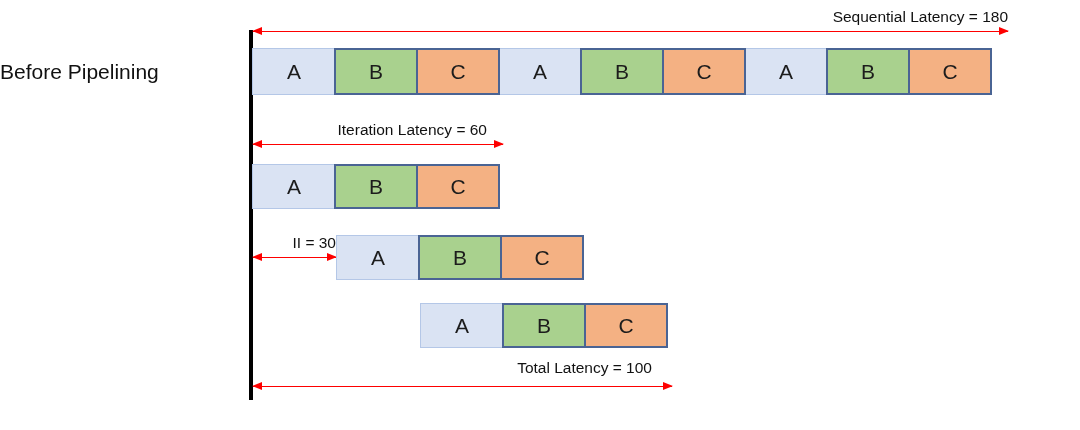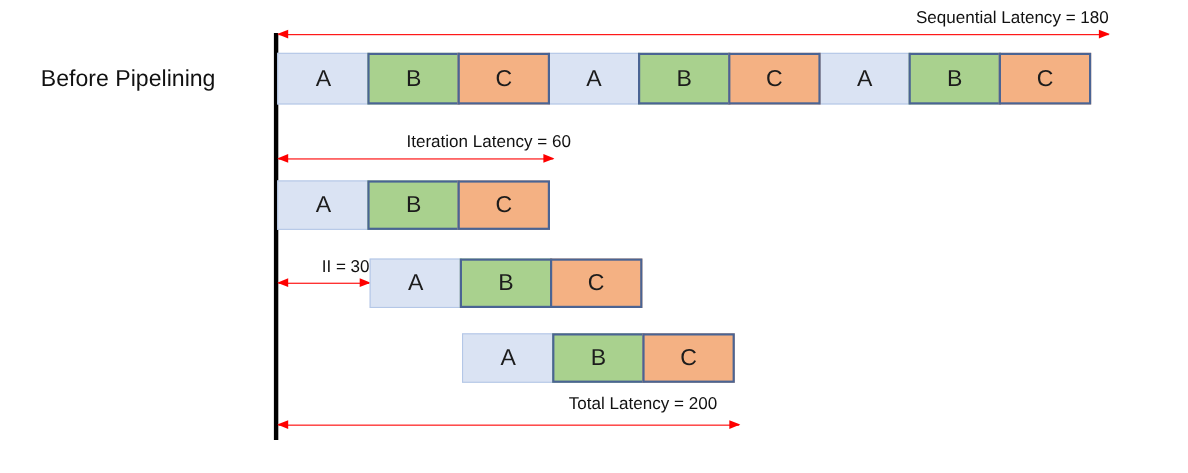--- a/index.html
+++ b/index.html
@@ -2,21 +2,21 @@
 <html><head>
 <meta charset="utf-8">
 <style>
   html,body{margin:0;padding:0;background:#fff;}
   .canvas{
     position:relative;width:1080px;height:430px;background:#ffffff;overflow:hidden;
     font-family:"Liberation Sans",sans-serif;
   }
   
   .row-label{
-    position:absolute;left:0;width:233px;text-align:center;
+    position:absolute;left:0;width:233px;text-align:left;
     font-size:21px;color:#111;white-space:nowrap;
   }
   .row-label.before{top:60px;}
   .row-label.after{top:175px;}
   
   .vline{position:absolute;left:249px;top:30px;width:4px;height:370px;background:#000;}
   
   .prow{position:absolute;display:flex;}
   .cell{
     box-sizing:border-box;width:84px;display:flex;align-items:center;justify-content:center;
@@ -42,21 +42,21 @@
   .harrow::after{right:-1px;border-left:10px solid #fe0000;}
   .arrow-seq{top:31px;left:253px;width:755px;}
   .arrow-iter{top:144px;left:253px;width:250px;}
   .arrow-ii{top:257px;left:253px;width:83px;}
   .arrow-total{top:386px;left:253px;width:419px;}
   
   .ann{
     position:absolute;font-size:15.5px;color:#111;text-align:right;white-space:nowrap;
   }
   .ann-seq{top:8px;left:252px;width:756px;}
-  .ann-iter{top:121px;left:268px;width:251px;}
+  .ann-iter{top:121px;left:236px;width:251px;}
   .ann-ii{top:234px;left:252px;width:84px;}
   .ann-total{top:359px;left:232px;width:420px;}
 </style>
 </head>
 <body>
 
 <div class="canvas">
 
   <div class="row-label before">Before Pipelining</div>
 
@@ -94,16 +94,16 @@
     <div class="cell b">B</div>
     <div class="cell c">C</div>
   </div>
 
   <div class="prow row-after3">
     <div class="cell a">A</div>
     <div class="cell b">B</div>
     <div class="cell c">C</div>
   </div>
 
-  <div class="ann ann-total">Total Latency = 200</div>
+  <div class="ann ann-total">Total Latency = 100</div>
   <div class="harrow arrow-total"></div>
 
 </div>
 
 </body></html>

